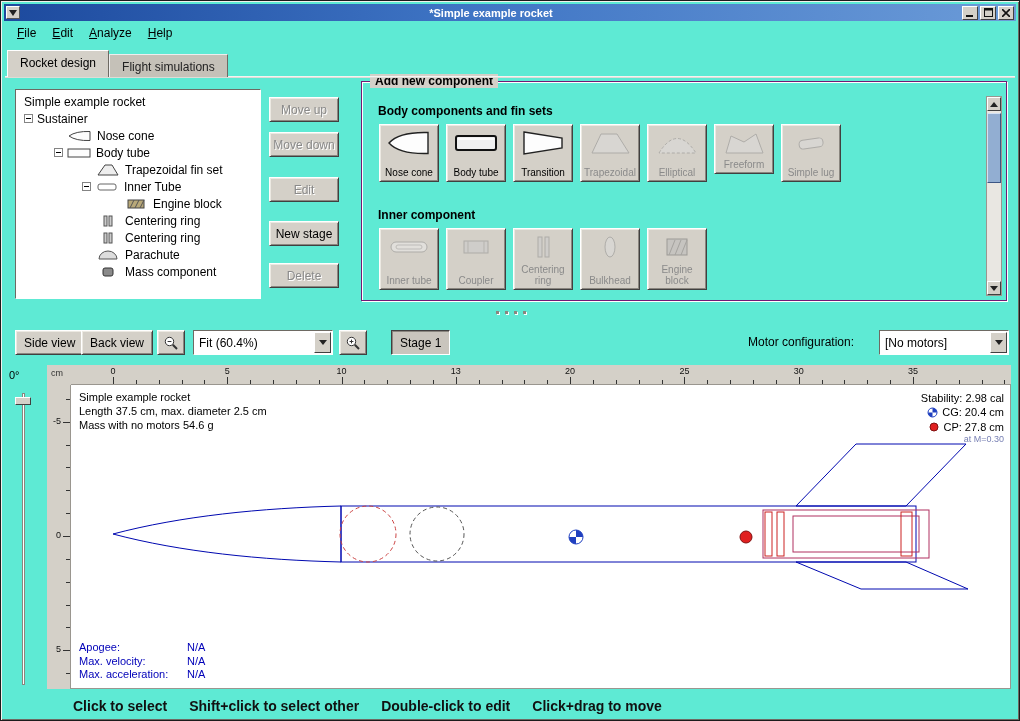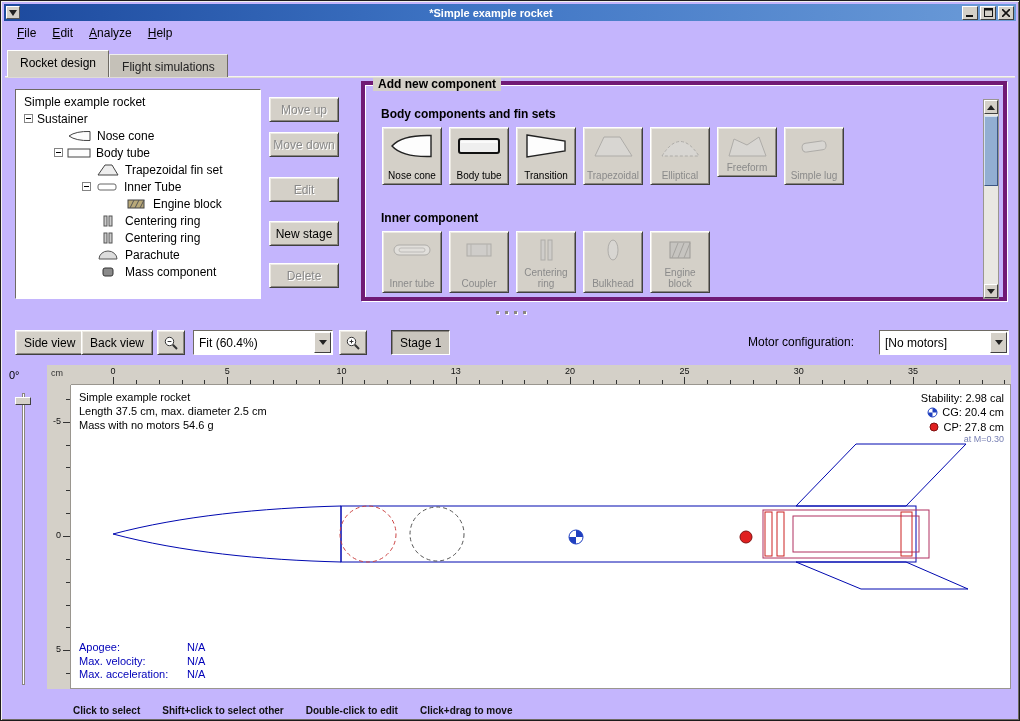--- a/index.html
+++ b/index.html
@@ -1,18 +1,18 @@
 <!DOCTYPE html>
 <html><head>
 <meta charset="utf-8">
 <style>
   * { box-sizing: border-box; margin:0; padding:0; }
   html,body { width:1020px; height:721px; background:#6f6f6f; font-family:"Liberation Sans", sans-serif; }
   .window { position:absolute; left:0; top:0; width:1020px; height:721px;
-            background:#c4b5fd; border:1px solid #1c1c1c;
+            background:#5eead4; border:1px solid #1c1c1c;
             box-shadow: inset 1px 1px 0 #f3f1ec, inset -1px -1px 0 #6e6a63; }
 
   
   .titlebar { position:absolute; left:3px; top:3px; right:3px; height:17px;
               background:linear-gradient(90deg,#1d4a9e 0%, #3e74c4 45%, #6b9bd8 100%);
               display:flex; align-items:center; padding:0 2px; }
   .tb-icon { width:14px; height:13px; background:#d4d0c8; border:1px solid;
              border-color:#fff #555 #555 #fff; display:flex; align-items:center; justify-content:center; }
   .tb-title { flex:1; text-align:center; color:#fff; font-size:11px; font-weight:bold; }
   .tb-btns { display:flex; gap:2px; }
@@ -42,21 +42,21 @@
 
   
   .abtn { position:absolute; left:268px; width:70px; height:25px; background:#d4d0c8;
           border:1px solid; border-color:#fff #404040 #404040 #fff;
           box-shadow: inset 1px 1px 0 #ece9e2, inset -1px -1px 0 #8a867f;
           font-size:12px; display:flex; align-items:center; justify-content:center; }
   .abtn.disabled { color:#8a8a8a; text-shadow:1px 1px 0 #fff; }
 
   
   .groupbox { position:absolute; left:360px; top:80px; width:646px; height:220px;
-              border:4px solid #701a75; box-shadow: inset 1px 1px 0 #fff, 1px 1px 0 #fff; }
+              border:1px solid #701a75; box-shadow: inset 1px 1px 0 #fff, 1px 1px 0 #fff; }
   .group-title { position:absolute; top:-8px; left:8px; background:#d4d0c8; padding:0 5px;
                  font-size:12px; font-weight:bold; }
   .section-label { position:absolute; left:16px; font-size:12px; font-weight:bold; }
   .cbtn { position:absolute; width:60px; background:#d4d0c8; border:1px solid;
           border-color:#fff #404040 #404040 #fff;
           box-shadow: inset 1px 1px 0 #ece9e2, inset -1px -1px 0 #8a867f;
           display:flex; flex-direction:column; align-items:center; justify-content:flex-end; padding:3px 1px; }
   .cbtn .cicon { margin-bottom:auto; margin-top:2px; }
   .clabel { font-size:10px; text-align:center; line-height:1.1; }
   .cbtn.disabled .clabel { color:#8a8a8a; }
@@ -108,21 +108,21 @@
   .info-block { position:absolute; left:8px; top:6px; font-size:11px; line-height:1.25; color:#000; }
   .stab-block { position:absolute; right:6px; top:6px; font-size:11px; text-align:right; line-height:1.3; }
   .stab-row { display:flex; align-items:center; justify-content:flex-end; gap:4px; }
   .mach { font-size:9px; color:#7880b4; }
   .flight-block { position:absolute; left:8px; bottom:6px; font-size:11px; color:#0000b8; line-height:1.25; }
   .fl-row { display:flex; }
   .fl-label { width:108px; }
 
   
   .statusbar { position:absolute; left:4px; right:4px; bottom:4px; height:20px; display:flex;
-               align-items:flex-end; gap:22px; padding-left:68px; font-size:10px; font-weight:bold; color:#111; }
+               align-items:center; gap:22px; padding-left:68px; font-size:14px; font-weight:bold; color:#111; }
 </style>
 </head>
 <body>
 
 <div class="window">
 
   <div class="titlebar">
     <div class="tb-icon">
       <svg width="8" height="6" viewBox="0 0 8 6">
           <path d="M0,0 L8,0 L4,6 Z" fill="#222"></path>

